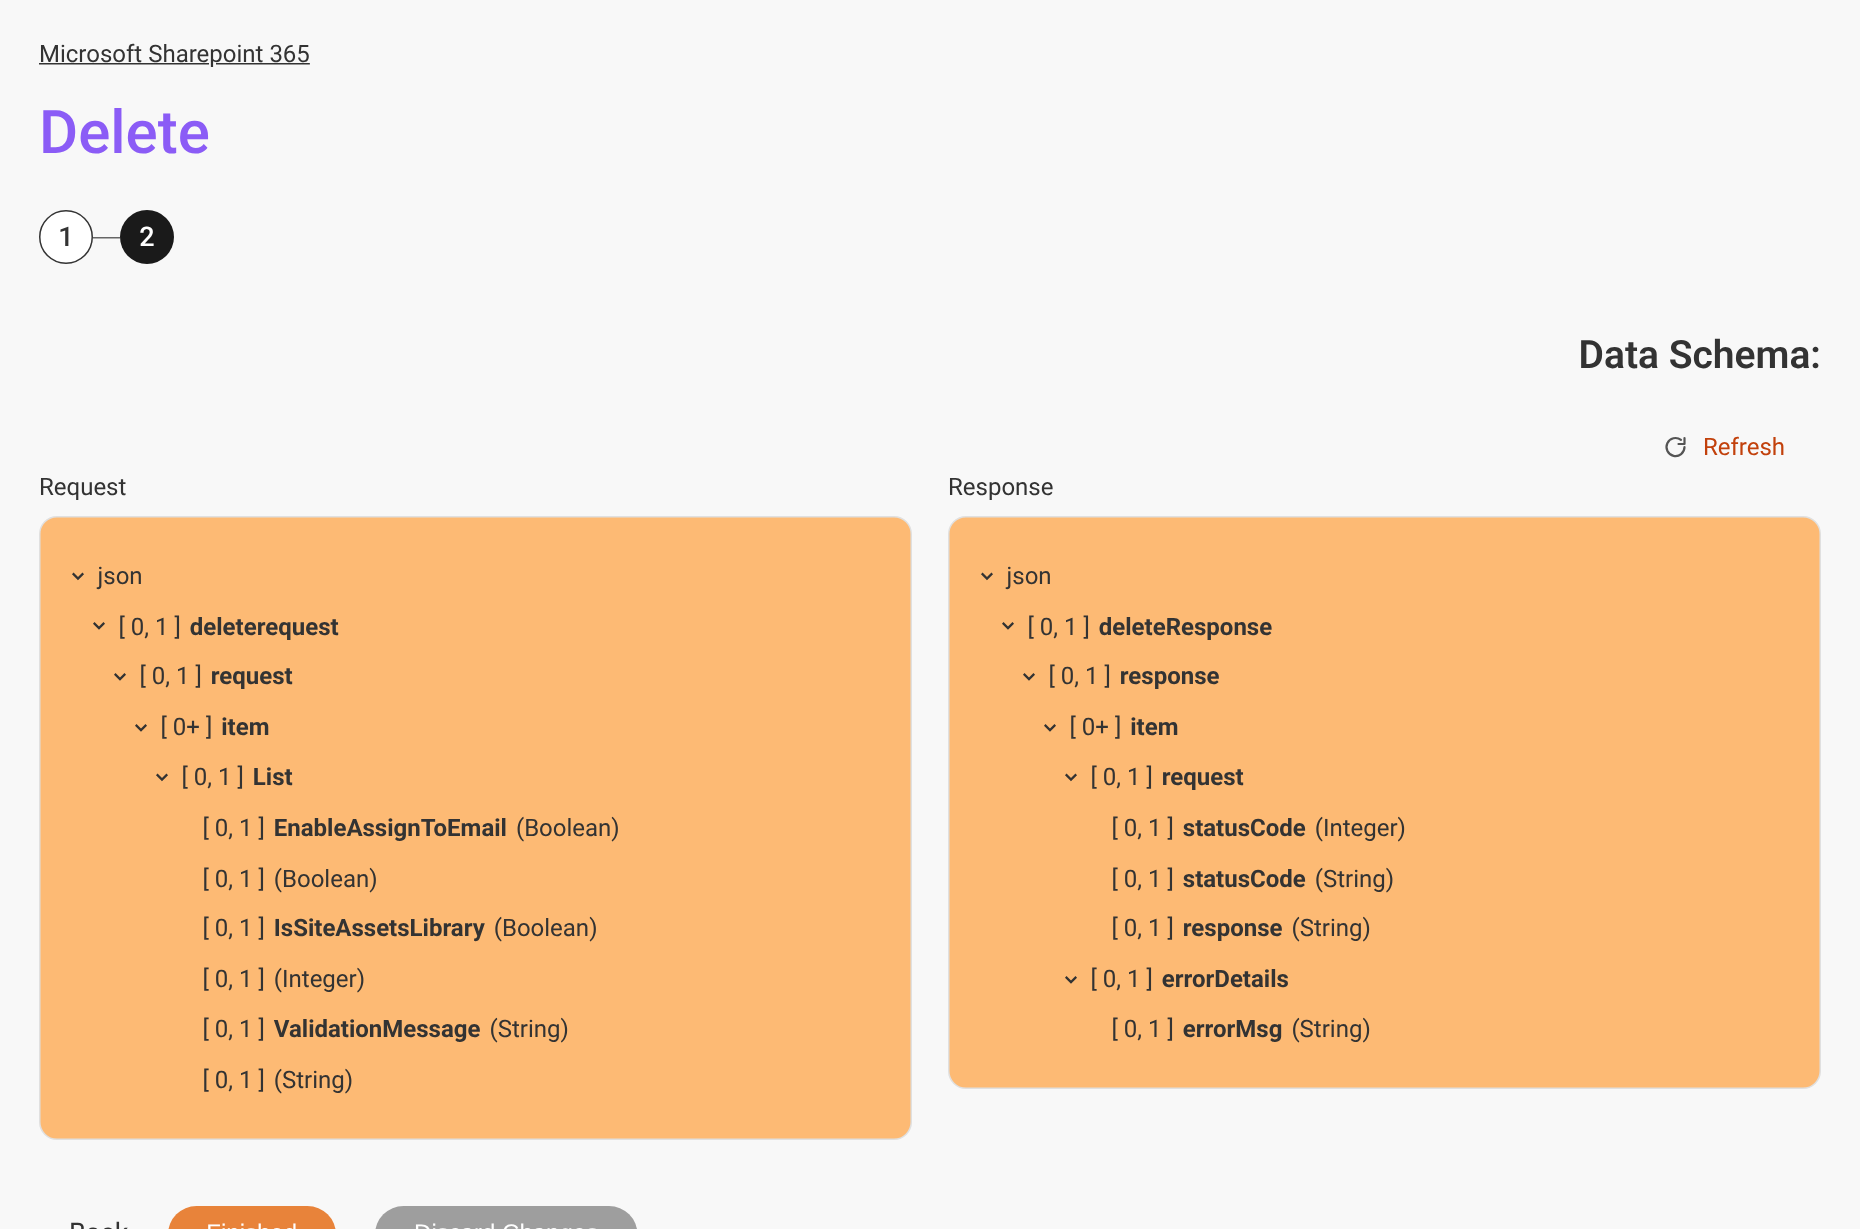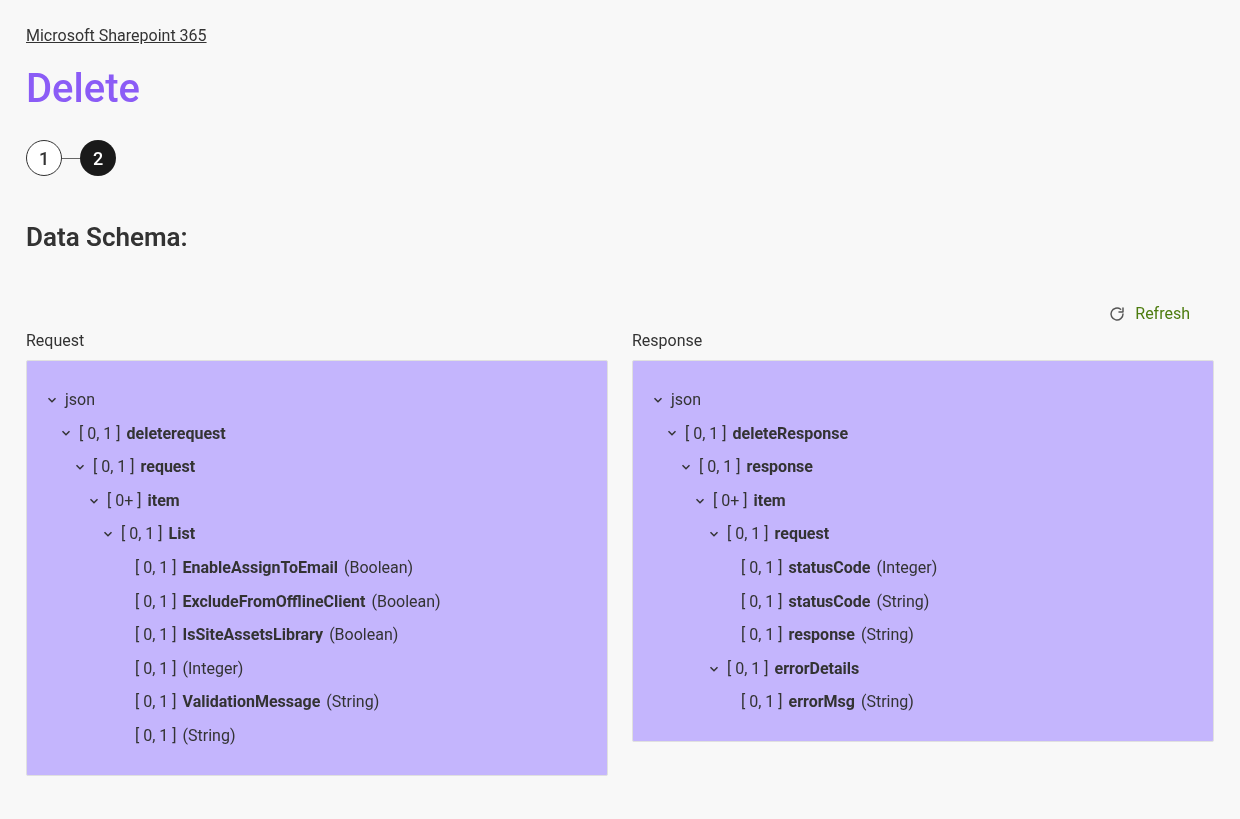--- a/index.html
+++ b/index.html
@@ -49,57 +49,58 @@
   }
   .step-connector {
     width: 18px;
     height: 1px;
     background: #666;
   }
   .section-title {
     font-size: 26px;
     font-weight: 600;
     color: #333;
-    margin-bottom: 52px;
+    margin-bottom: 36px;
+    text-align: right;
   }
   .refresh-row {
     display: flex;
     justify-content: flex-end;
     align-items: center;
     margin-bottom: 8px;
     padding-right: 24px;
   }
   .refresh-btn {
     display: flex;
     align-items: center;
     gap: 10px;
     cursor: pointer;
-    color: #4d7c0f;
+    color: #c2410c;
     font-size: 16px;
   }
   .refresh-icon {
     width: 16px;
     height: 16px;
   }
   .columns {
     display: flex;
     gap: 24px;
   }
   .column {
     flex: 1;
   }
   .column-label {
     font-size: 16px;
     color: #333;
     margin-bottom: 10px;
   }
   .panel {
-    background: #c4b5fd;
+    background: #fdba74;
     border: 1px solid #e0e0e0;
-    border-radius: 2px;
+    border-radius: 12px;
     padding: 22px 18px;
   }
   .tree-node {
     display: flex;
     align-items: center;
     gap: 6px;
     padding: 4px 0;
     line-height: 1.6;
   }
   .chevron {
@@ -228,21 +229,20 @@
 
       <div class="tree-node indent-5">
         <span class="chevron-spacer"></span>
         <span class="card">[ 0, 1 ] </span>
         <span class="bold">EnableAssignToEmail</span>
         <span> (Boolean)</span>
       </div>
       <div class="tree-node indent-5">
         <span class="chevron-spacer"></span>
         <span class="card">[ 0, 1 ] </span>
-        <span class="bold">ExcludeFromOfflineClient</span>
         <span> (Boolean)</span>
       </div>
       <div class="tree-node indent-5">
         <span class="chevron-spacer"></span>
         <span class="card">[ 0, 1 ] </span>
         <span class="bold">IsSiteAssetsLibrary</span>
         <span> (Boolean)</span>
       </div>
       <div class="tree-node indent-5">
         <span class="chevron-spacer"></span>

